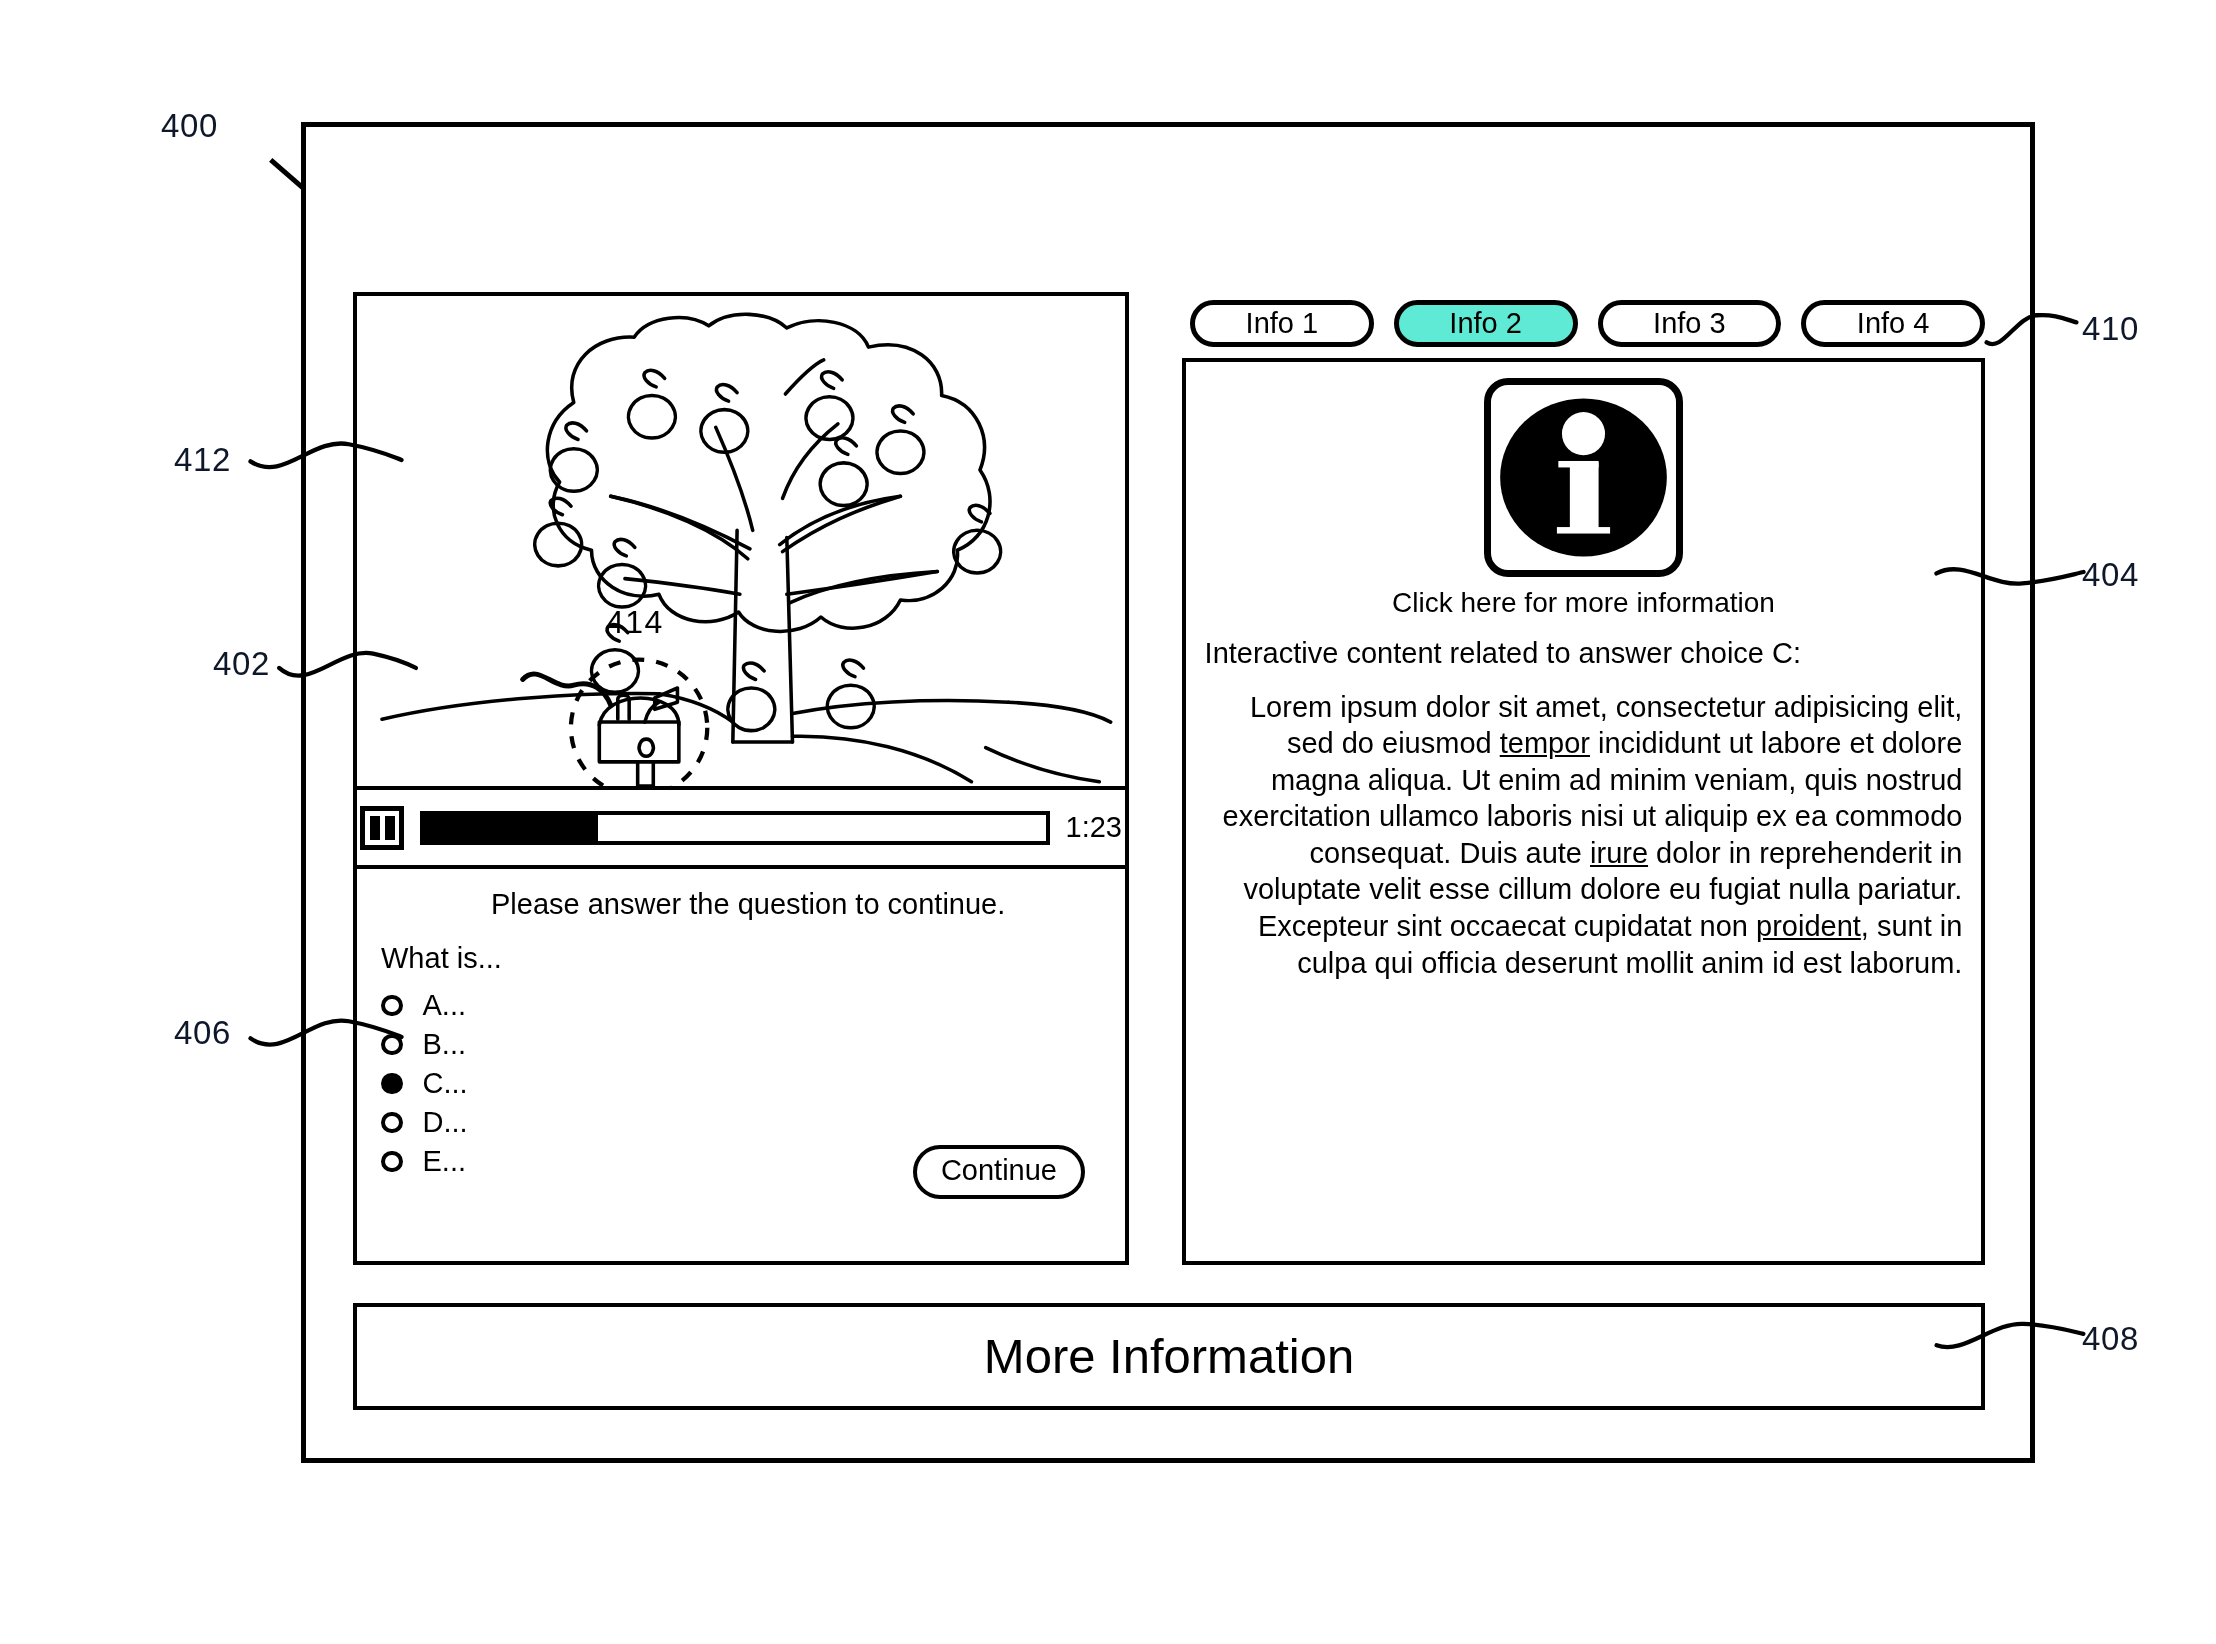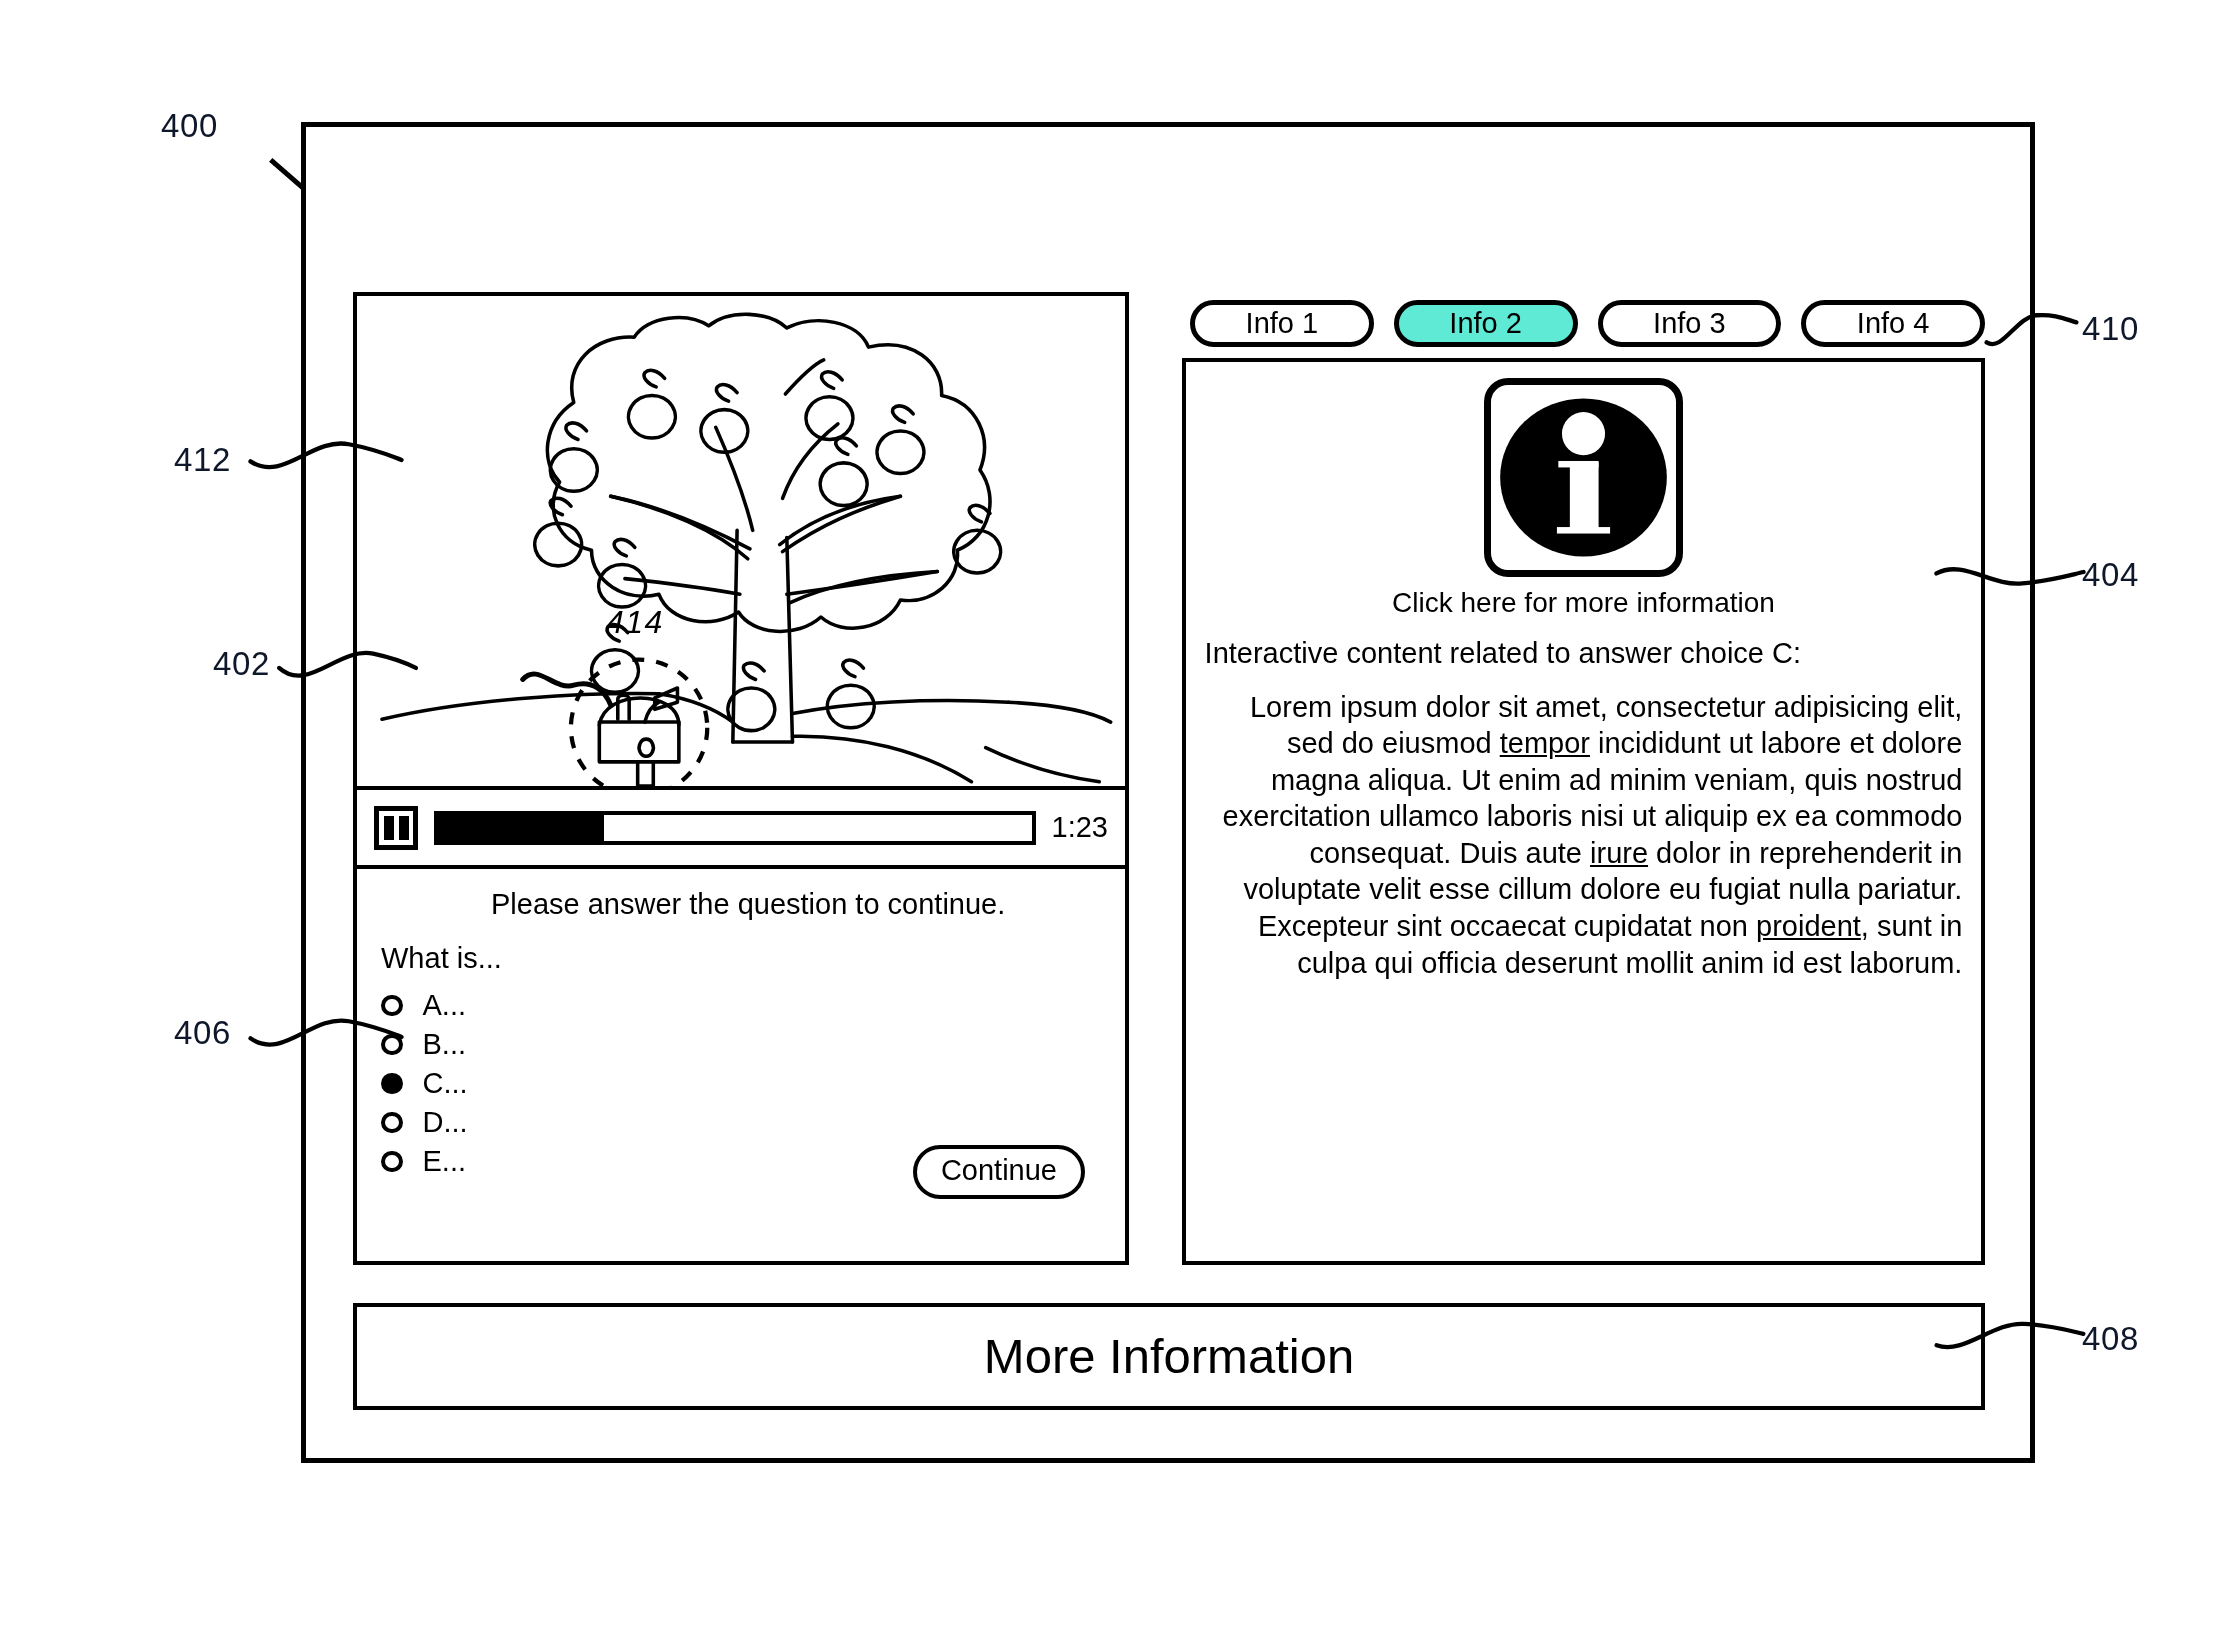--- a/index.html
+++ b/index.html
@@ -105,21 +105,21 @@
   #player-bar {
     position: absolute;
     left: 0;
     top: 494px;
     right: 0;
     height: 79px;
     border-bottom: 4.3px solid #000;
     box-sizing: border-box;
     display: flex;
     align-items: center;
-    padding: 0 17px;
+    padding: 0 3px;
   }
   #pause-button {
     width: 44px;
     height: 44px;
     border: 5px solid #000;
     box-sizing: border-box;
     display: flex;
     align-items: center;
     justify-content: center;
     gap: 5px;
@@ -395,21 +395,21 @@
           <path d="M414 566 L446 552 L446 572 L414 582 Z"></path>
           <path d="M390 656 L390 690"></path>
           <path d="M412 656 L412 690"></path>
           <path d="M390 690 L412 690"></path>
         </g>
 
         <circle cx="392" cy="608" r="96" fill="none" stroke="#000" stroke-width="6" stroke-dasharray="17 17"></circle>
 
         <path d="M228 540 C250 516 272 556 300 548 C326 540 344 556 352 576" fill="none" stroke="#000" stroke-width="7" stroke-linecap="round"></path>
       </svg>
-      <span class="callout-num" style="left:249px; top:308px;font-style:italic;">414</span>
+      <span class="callout-num" style="left:249px; top:308px;">414</span>
     </div>
 
     <div id="player-bar">
       <div id="pause-button">
         <span class="bar"></span>
         <span class="bar"></span>
       </div>
       <div id="progress-track">
         <div id="progress-fill" style="width: 28%;"></div>
       </div>

